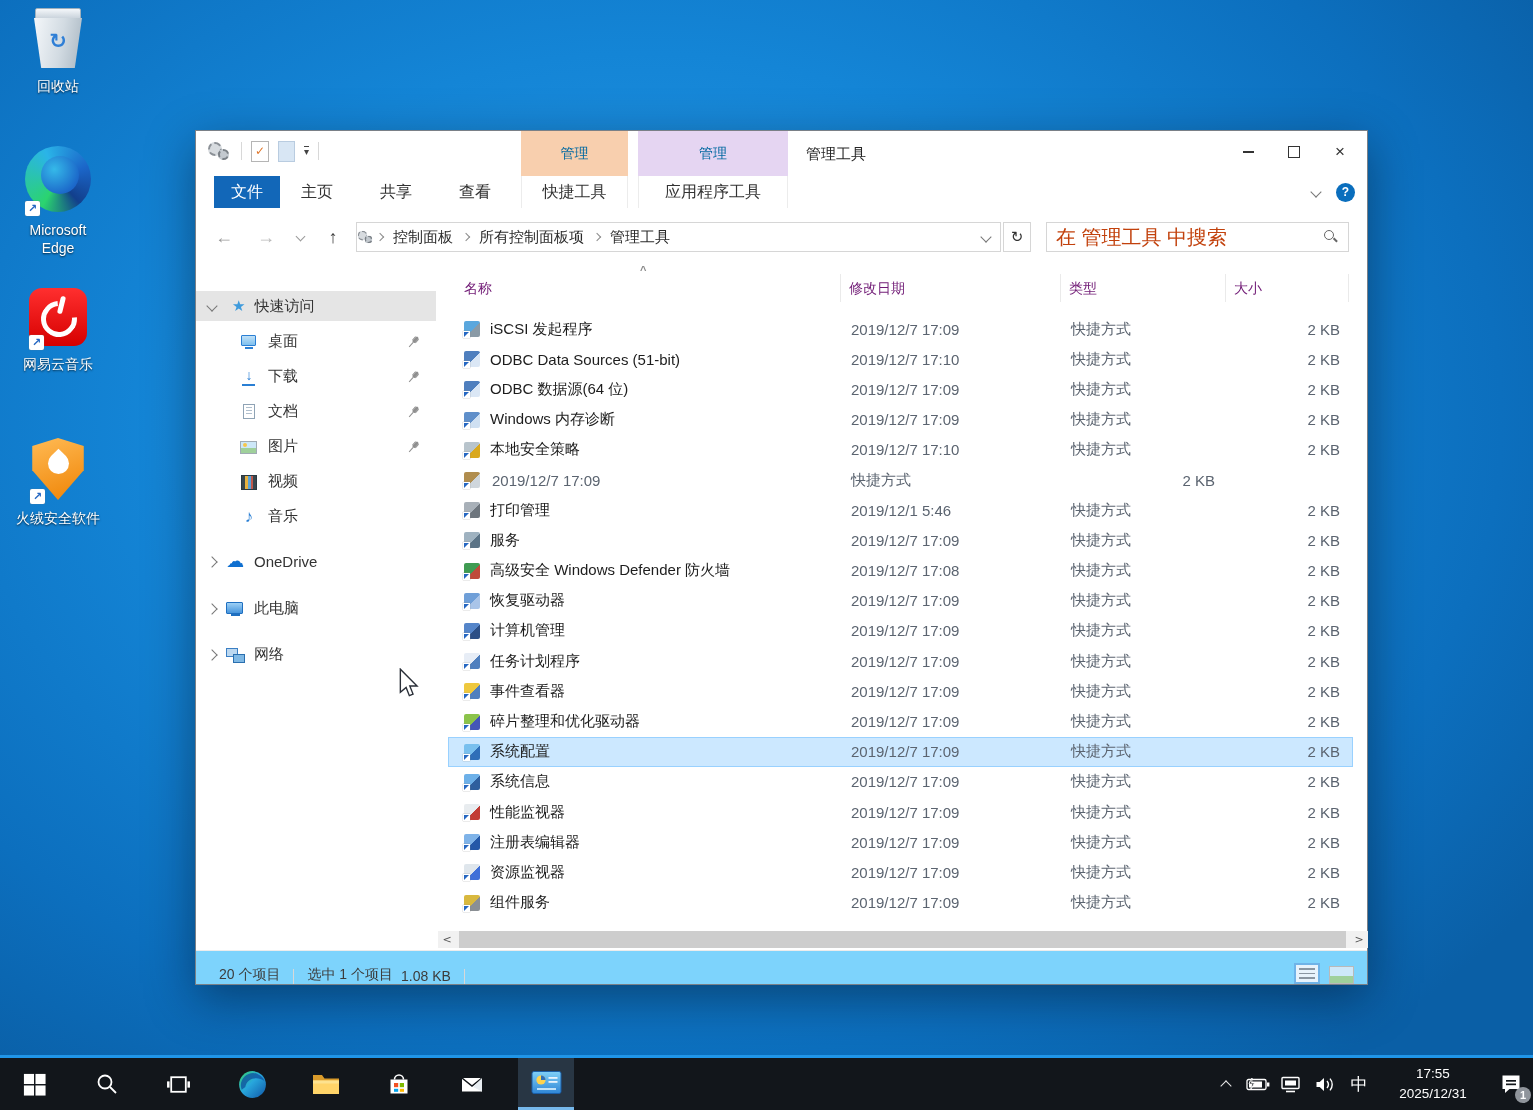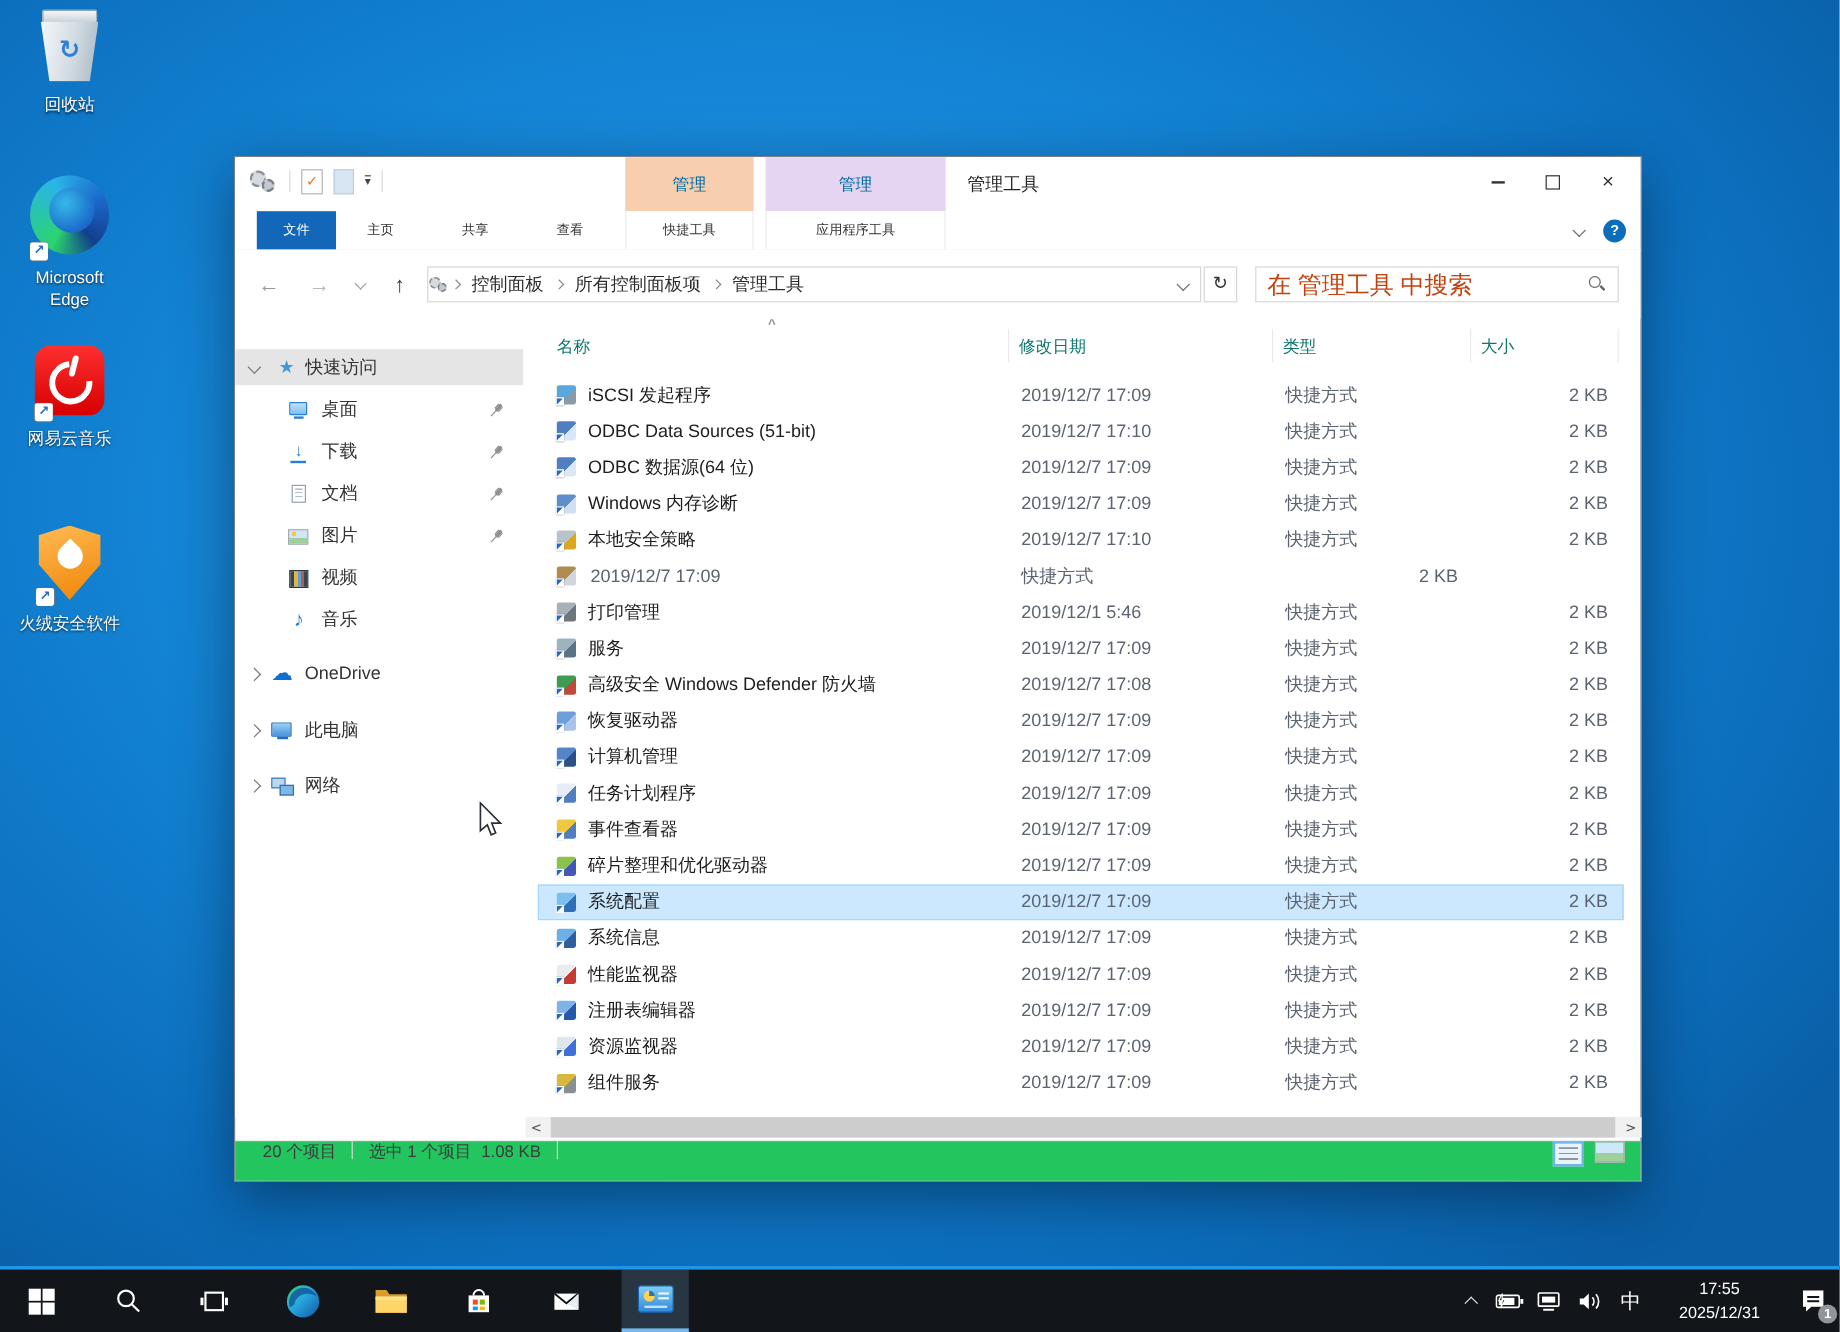--- a/index.html
+++ b/index.html
@@ -49,21 +49,21 @@
   .ctxh{position:absolute;top:0;height:45px;display:flex;align-items:center;justify-content:center;font-size:14px;color:#0369a1}
   .ctxh.c1{left:325px;width:107px;background:var(--ctx1)}
   .ctxh.c2{left:442px;width:150px;background:var(--ctx2)}
   .wtitle{position:absolute;left:610px;top:0;height:45px;line-height:45px;font-size:15px;color:#262626}
   .wctl{position:absolute;right:4px;top:0;display:flex}
   .wbtn{width:46px;height:42px;display:flex;align-items:center;justify-content:center;font-size:17px;color:#333;cursor:default}
   .wbtn .mini{width:11px;height:1.5px;background:#333}
   .wbtn .maxi{width:10px;height:10px;border:1.2px solid #333}
   
   .tabs{position:absolute;left:0;top:45px;right:0;height:32px;background:#fff;border-bottom:1px solid #e8e8e8}
-  .tab{position:absolute;top:0;height:32px;line-height:32px;font-size:11px;color:#333;text-align:center}
+  .tab{position:absolute;top:0;height:32px;line-height:32px;font-size:16px;color:#333;text-align:center}
   .tab.file{background:var(--filetab);color:#fff}
   .tab.ctx{border-left:1px solid #ececec;border-right:1px solid #ececec;box-sizing:border-box}
   .ribbon-right{position:absolute;right:12px;top:0;height:32px;display:flex;align-items:center;gap:16px}
   .help{width:19px;height:19px;border-radius:50%;background:#0a6ebd;color:#fff;font-size:12px;font-weight:bold;text-align:center;line-height:19px}
   
   .cv{display:inline-block;width:7px;height:7px;border-right:1.6px solid #777;border-bottom:1.6px solid #777}
   .cv.d{transform:rotate(45deg)}
   .cv.r{transform:rotate(-45deg)}
   
   .addr{position:absolute;left:0;top:77px;right:0;height:58px;background:#fff}
@@ -113,41 +113,41 @@
   .mi-mus{color:#2a7fd4;font-size:17px;line-height:15px}
   .mi-cloud{color:#0f6fd0;font-size:18px;line-height:15px}
   .mi-pc::before{content:"";position:absolute;left:0;top:1px;width:15px;height:10px;background:linear-gradient(#9dd0f5,#4795dc);border:1.5px solid #1f6fc0;border-radius:1px}
   .mi-pc::after{content:"";position:absolute;left:4.5px;top:13px;width:9px;height:2.5px;background:#1f6fc0}
   .mi-net::before{content:"";position:absolute;left:0;top:1px;width:10px;height:7px;border:1.5px solid #3b7fc4;background:#bcd8f0}
   .mi-net::after{content:"";position:absolute;left:7px;top:7px;width:10px;height:7px;border:1.5px solid #2a6faf;background:#7fb8e4}
   
   .list{position:absolute;left:250px;top:135px;right:0;bottom:53px;overflow:hidden}
   .sortc{position:absolute;left:194px;top:-2px;font-size:11px;color:#8a8a8a;font-weight:bold}
   .lhead{position:absolute;left:0;top:8px;right:0;height:28px;display:grid;grid-template-columns:36px 359px 220px 165px auto;align-items:center}
-  .hc{font-size:14px;color:#0f766e;height:28px;line-height:28px;border-right:1px solid #eaeaea;white-space:nowrap;box-sizing:border-box}
+  .hc{font-size:14px;color:#701a75;height:28px;line-height:28px;border-right:1px solid #eaeaea;white-space:nowrap;box-sizing:border-box}
   .hc.h1{grid-column:1/3;padding-left:18px}
   .hc.h2,.hc.h3{padding-left:8px}
   .hc.h4{padding-left:8px;border-right:1px solid #eaeaea;margin-right:18px}
   .rows{position:absolute;left:0;top:48px;right:0}
   .frow{height:30.2px;display:grid;grid-template-columns:36px 359px 220px 165px auto;align-items:center;width:905px;margin-left:2px;box-sizing:border-box}
   .frow.sel{background:var(--selection);box-shadow:inset 0 0 0 1px var(--selection_border)}
   .fic{margin-left:16px;width:16px;height:16px;position:relative;border-radius:2px}
   .sc{position:absolute;left:-1px;bottom:-1px;width:7px;height:7px;background:#fff;box-shadow:0 0 1px #888}
   .sc::after{content:"";position:absolute;left:1px;top:1px;width:0;height:0;border-top:5px solid #2567c2;border-right:5px solid transparent}
   .cell{font-size:15px;white-space:nowrap;overflow:hidden}
   .fname{color:#1d1d1d;padding-left:6px}
   .fdate,.ftype{color:#5b6470;padding-left:8px}
   .fsize{color:#5b6470;text-align:right;padding-right:13px}
   
   .hscroll{position:absolute;left:242px;top:800px;width:930px;height:17px;background:#f1f1f1}
   .sarr{position:absolute;left:0;top:0;width:18px;height:17px;text-align:center;line-height:17px;font-size:11px;color:#555;font-family:"DejaVu Sans",sans-serif}
   .sarr.right{left:auto;right:0}
   .sthumb{position:absolute;left:21px;top:0;width:887px;height:17px;background:#cdcdcd}
   
-  .statusbar{position:absolute;left:0;bottom:0;right:0;height:33px;border-top:1px solid #ececec;display:flex;align-items:flex-start;background:#22c55e}
+  .statusbar{position:absolute;left:0;bottom:0;right:0;height:33px;border-top:1px solid #ececec;display:flex;align-items:flex-end;background:#7dd3fc}
   .st{font-size:14px;color:#3c3c3c;white-space:nowrap}
   .st.first{margin-left:23px}
   .sdiv{width:1px;height:15px;background:#d8d8d8;margin:0 13px}
   .vflex{flex:1}
   .vb{display:inline-block;position:relative;margin-right:9px}
   .vb1{width:26px;height:21px;border:2px solid #6fb3e8;background:#e8f3fc;box-sizing:border-box}
   .vb1::after{content:"";position:absolute;left:3px;top:3px;right:3px;bottom:3px;
     background:repeating-linear-gradient(#8a96a2 0 1.5px,transparent 1.5px 4.5px)}
   .vb2{width:25px;height:18px;border:1px solid #b9b9b9;background:linear-gradient(#cde8f9 0 55%,#9fd09b 55% 100%);box-sizing:border-box;margin-right:13px}
   

